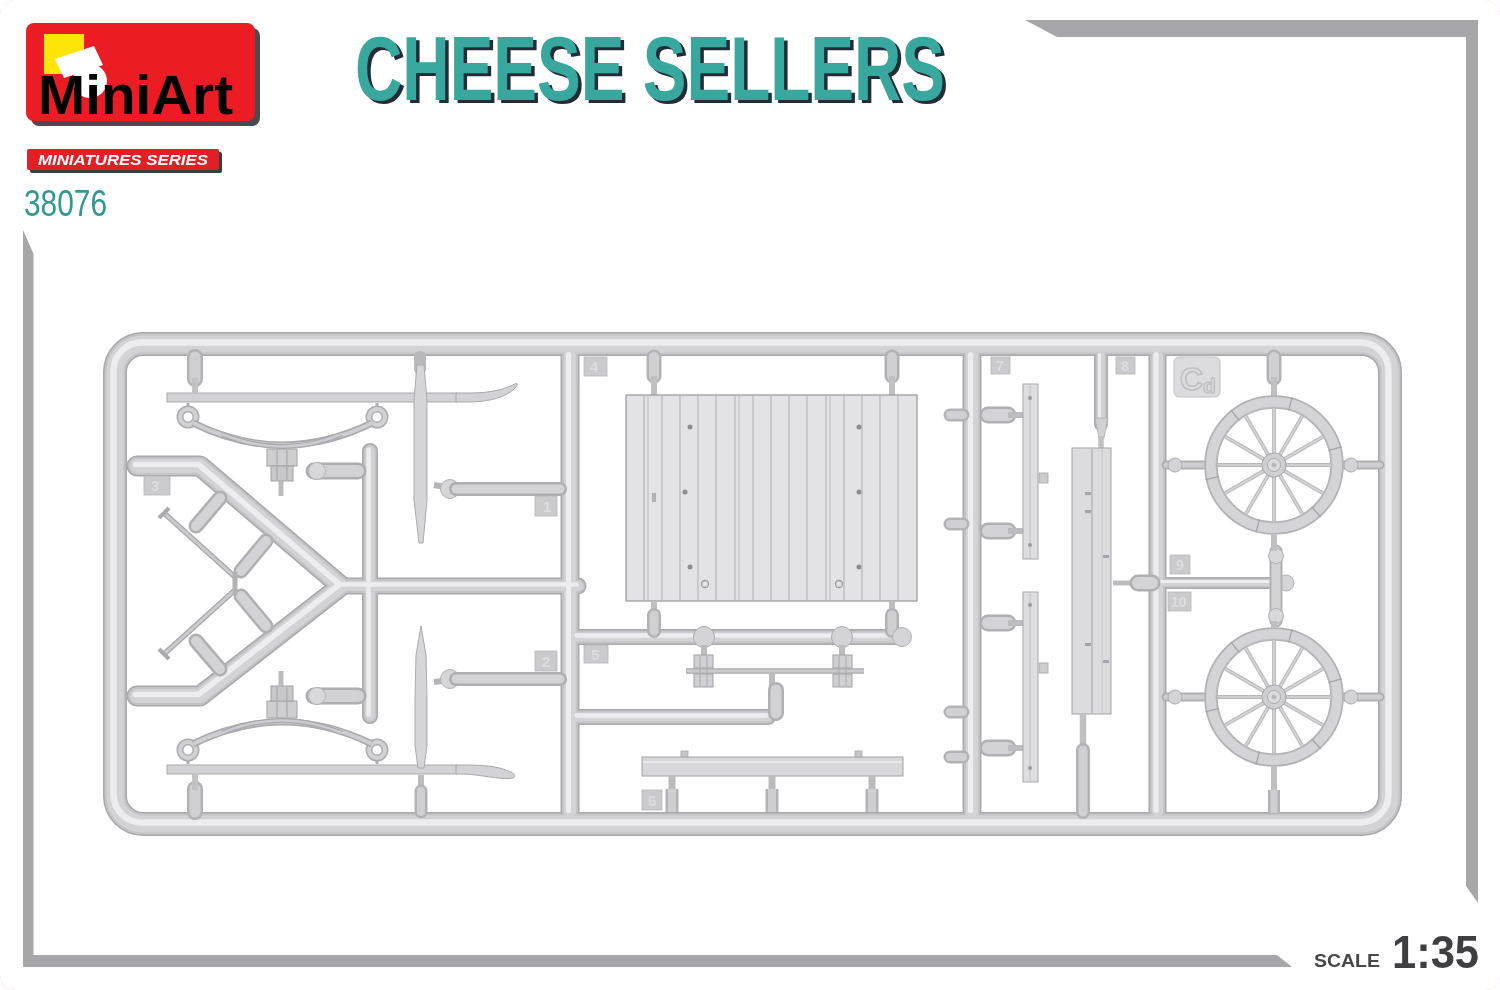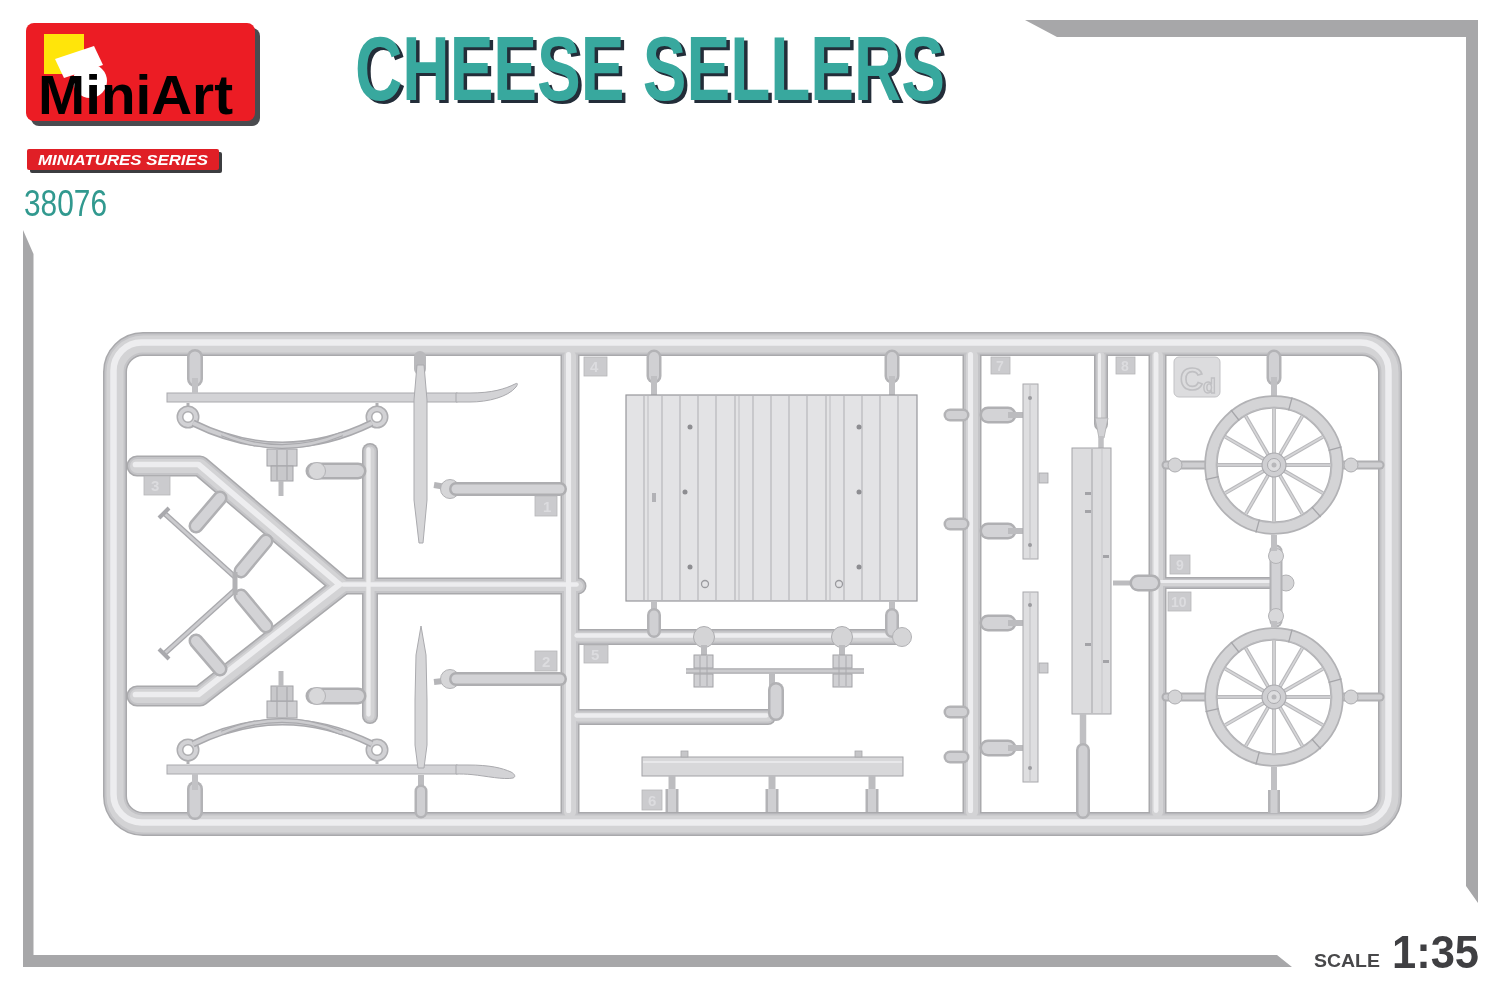--- a/index.html
+++ b/index.html
@@ -1,17 +1,17 @@
 <!DOCTYPE html>
 <html><head>
 <meta charset="utf-8">
 <style>
   html,body{margin:0;padding:0;background:#ffffff;}
   #page{width:1500px;height:990px;position:relative;overflow:hidden;background:#f0abfc;
-        font-family:"Liberation Sans", sans-serif;}
+        font-family:"Liberation Sans", sans-serif;border-radius:15px;}
   svg{display:block;}
   .to{fill:none;stroke:#a9a9ac;}
   .tb{fill:none;stroke:#c4c4c7;}
   .tm{fill:none;stroke:#d3d3d5;}
   .th{fill:none;stroke:#ededef;}
   .tag{fill:#cbcbce;stroke:#b6b6b9;stroke-width:0.8;}
   .tagt{fill:#dcdcdf;font-family:"Liberation Sans",sans-serif;font-weight:bold;}
 </style>
 </head>
 <body>

